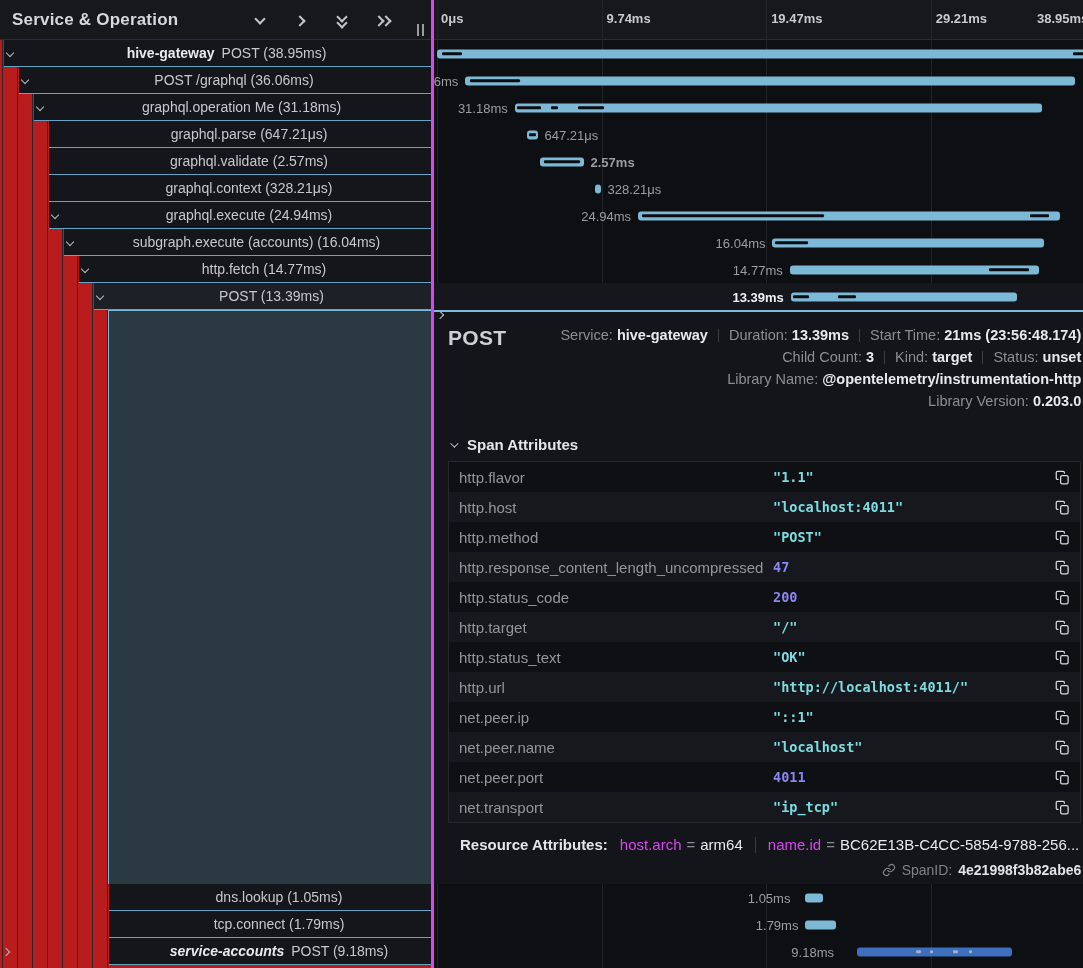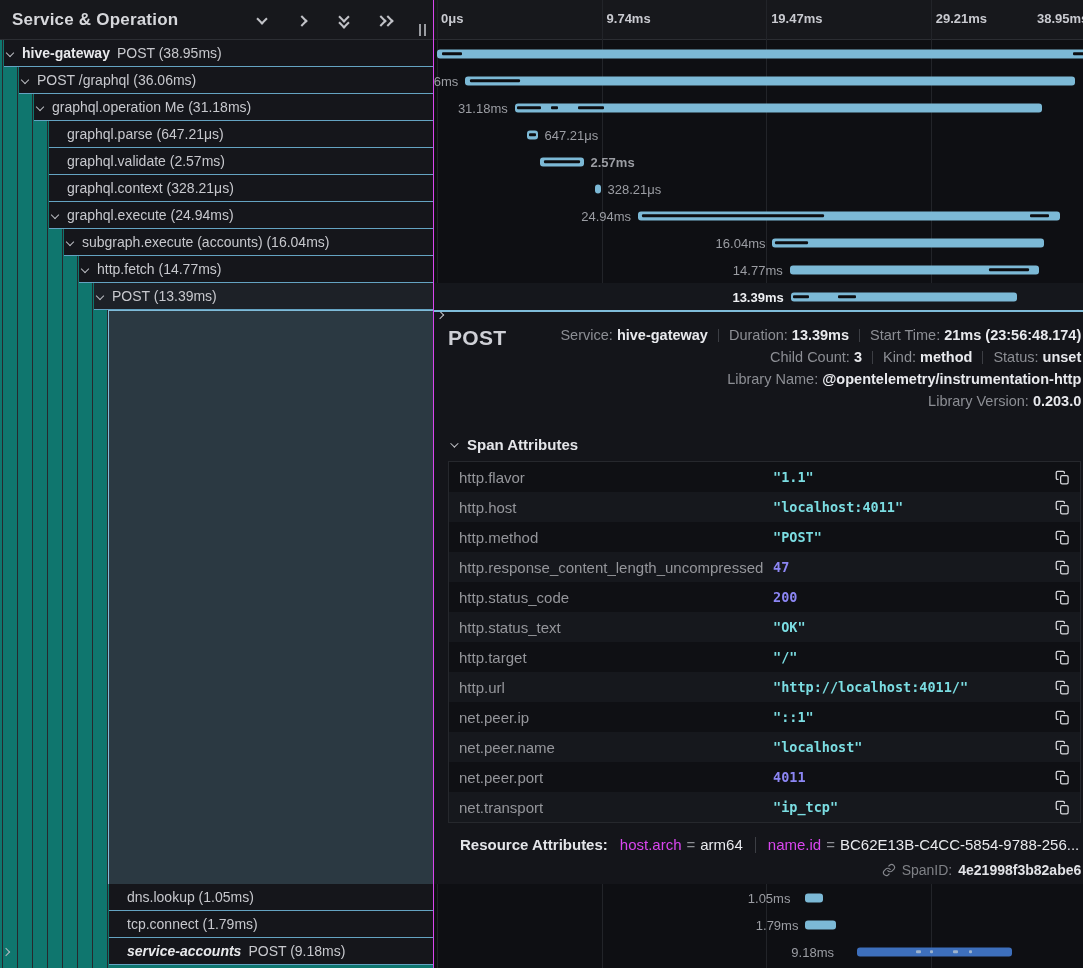--- a/index.html
+++ b/index.html
@@ -3,21 +3,21 @@
 <meta charset="utf-8">
 <style>
   * { margin:0; padding:0; box-sizing:border-box; }
   html,body { background:#0b0c10; }
   .app{
     width:1083px; height:968px; overflow:hidden; display:flex;
     font-family:"Liberation Sans", sans-serif;
     background:#0e0f13; color:#c9cacf; position:relative;
   }
   
-  .left{ width:434px; min-width:434px; position:relative; background:#0f766e; border-right:1px solid #d946ef;}
+  .left{ width:434px; min-width:434px; position:relative; background:#b91c1c; border-right:3px solid #d946ef;text-align:center;}
   .l-head{ position:relative; height:40px; background:#17181c; border-bottom:1px solid #2c2e33; display:flex; align-items:center; padding:0 12px; z-index:3;}
   .l-title{ font-size:17px; font-weight:700; color:#d6d7db; letter-spacing:.2px;}
   .head-icons{ margin-left:auto; display:flex; align-items:center; gap:23px; margin-right:26px; margin-top:2px;}
   .hicon{ width:18px; height:16px; position:relative; cursor:pointer; display:inline-block;}
   .chv{ display:inline-block; width:8px; height:8px; border-right:2px solid #c2c3c8; border-bottom:2px solid #c2c3c8; position:absolute;}
   .chv.dn{ transform:rotate(45deg); left:4px; top:2px;}
   .chv.rt{ transform:rotate(-45deg); left:3px; top:4px;}
   .chv.dn2a{ transform:rotate(45deg); left:4px; top:0;}
   .chv.dn2b{ transform:rotate(45deg); left:4px; top:6px;}
   .chv.rt2a{ transform:rotate(-45deg); left:0; top:4px;}
@@ -266,21 +266,21 @@
         </div>
 
       <div class="detail">
         <div class="d-head">
           <span class="d-title">POST</span>
           <div class="d-over">
             <div>
               <span>Service:</span> <b>hive-gateway</b><span class="sep"></span><span>Duration:</span> <b>13.39ms</b><span class="sep"></span><span>Start Time:</span> <b>21ms (23:56:48.174)</b>
             </div>
             <div>
-              <span>Child Count:</span> <b>3</b><span class="sep"></span><span>Kind:</span> <b>method</b><span class="sep"></span><span>Status:</span> <b>unset</b>
+              <span>Child Count:</span> <b>3</b><span class="sep"></span><span>Kind:</span> <b>target</b><span class="sep"></span><span>Status:</span> <b>unset</b>
             </div>
             <div>
               <span>Library Name:</span> <b>@opentelemetry/instrumentation-http</b>
             </div>
             <div>
               <span>Library Version:</span> <b>0.203.0</b>
             </div>
           </div>
         </div>
 
@@ -334,32 +334,32 @@
             <span class="a-key">http.status_code</span>
             <span class="a-val num">200</span>
             <button class="copy-btn">
                 <svg width="15" height="15" viewBox="0 0 24 24" fill="none" stroke="#d8d9dd" stroke-width="2" stroke-linecap="round" stroke-linejoin="round">
                   <rect x="9" y="9" width="12" height="13" rx="2.5"></rect>
                   <path d="M5 15H4a2 2 0 0 1-2-2V4a2 2 0 0 1 2-2h9a2 2 0 0 1 2 2v1"></path>
                 </svg>
               </button>
           </div>
           <div class="a-row">
+            <span class="a-key">http.target</span>
+            <span class="a-val str">"/"</span>
+            <button class="copy-btn">
+                <svg width="15" height="15" viewBox="0 0 24 24" fill="none" stroke="#d8d9dd" stroke-width="2" stroke-linecap="round" stroke-linejoin="round">
+                  <rect x="9" y="9" width="12" height="13" rx="2.5"></rect>
+                  <path d="M5 15H4a2 2 0 0 1-2-2V4a2 2 0 0 1 2-2h9a2 2 0 0 1 2 2v1"></path>
+                </svg>
+              </button>
+          </div>
+          <div class="a-row">
             <span class="a-key">http.status_text</span>
             <span class="a-val str">"OK"</span>
-            <button class="copy-btn">
-                <svg width="15" height="15" viewBox="0 0 24 24" fill="none" stroke="#d8d9dd" stroke-width="2" stroke-linecap="round" stroke-linejoin="round">
-                  <rect x="9" y="9" width="12" height="13" rx="2.5"></rect>
-                  <path d="M5 15H4a2 2 0 0 1-2-2V4a2 2 0 0 1 2-2h9a2 2 0 0 1 2 2v1"></path>
-                </svg>
-              </button>
-          </div>
-          <div class="a-row">
-            <span class="a-key">http.target</span>
-            <span class="a-val str">"/"</span>
             <button class="copy-btn">
                 <svg width="15" height="15" viewBox="0 0 24 24" fill="none" stroke="#d8d9dd" stroke-width="2" stroke-linecap="round" stroke-linejoin="round">
                   <rect x="9" y="9" width="12" height="13" rx="2.5"></rect>
                   <path d="M5 15H4a2 2 0 0 1-2-2V4a2 2 0 0 1 2-2h9a2 2 0 0 1 2 2v1"></path>
                 </svg>
               </button>
           </div>
           <div class="a-row">
             <span class="a-key">http.url</span>
             <span class="a-val str">"http://localhost:4011/"</span>

